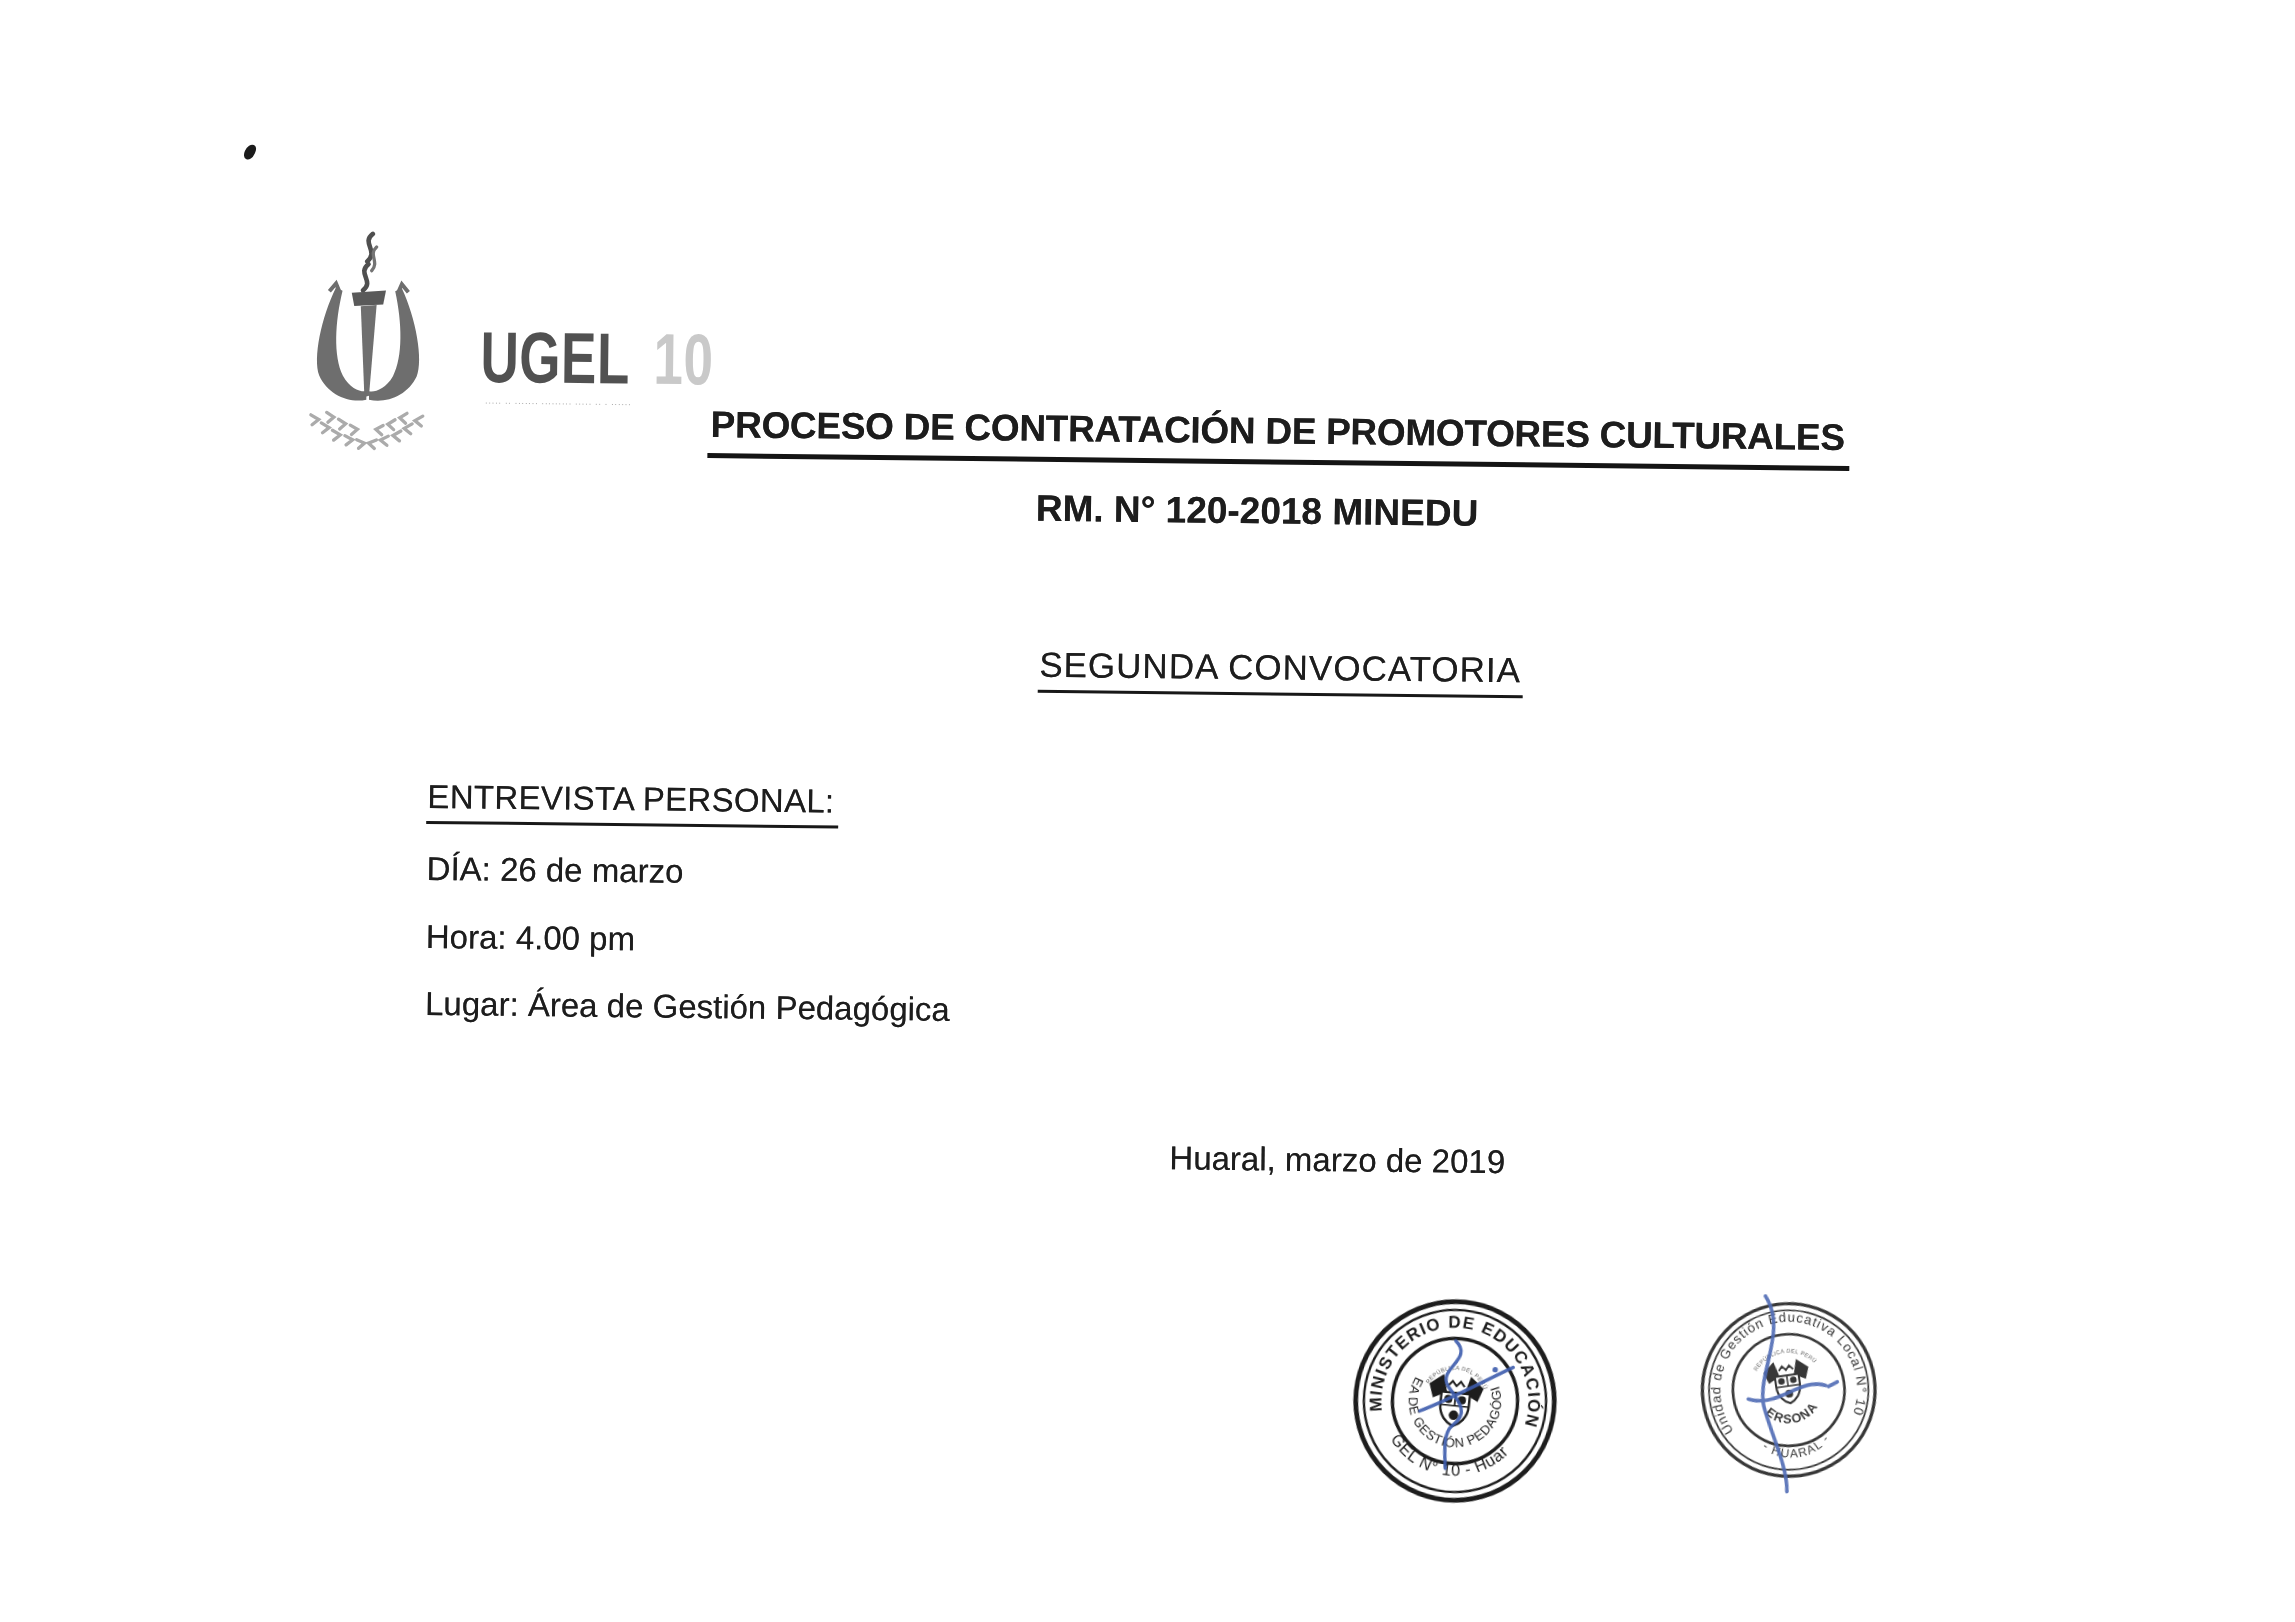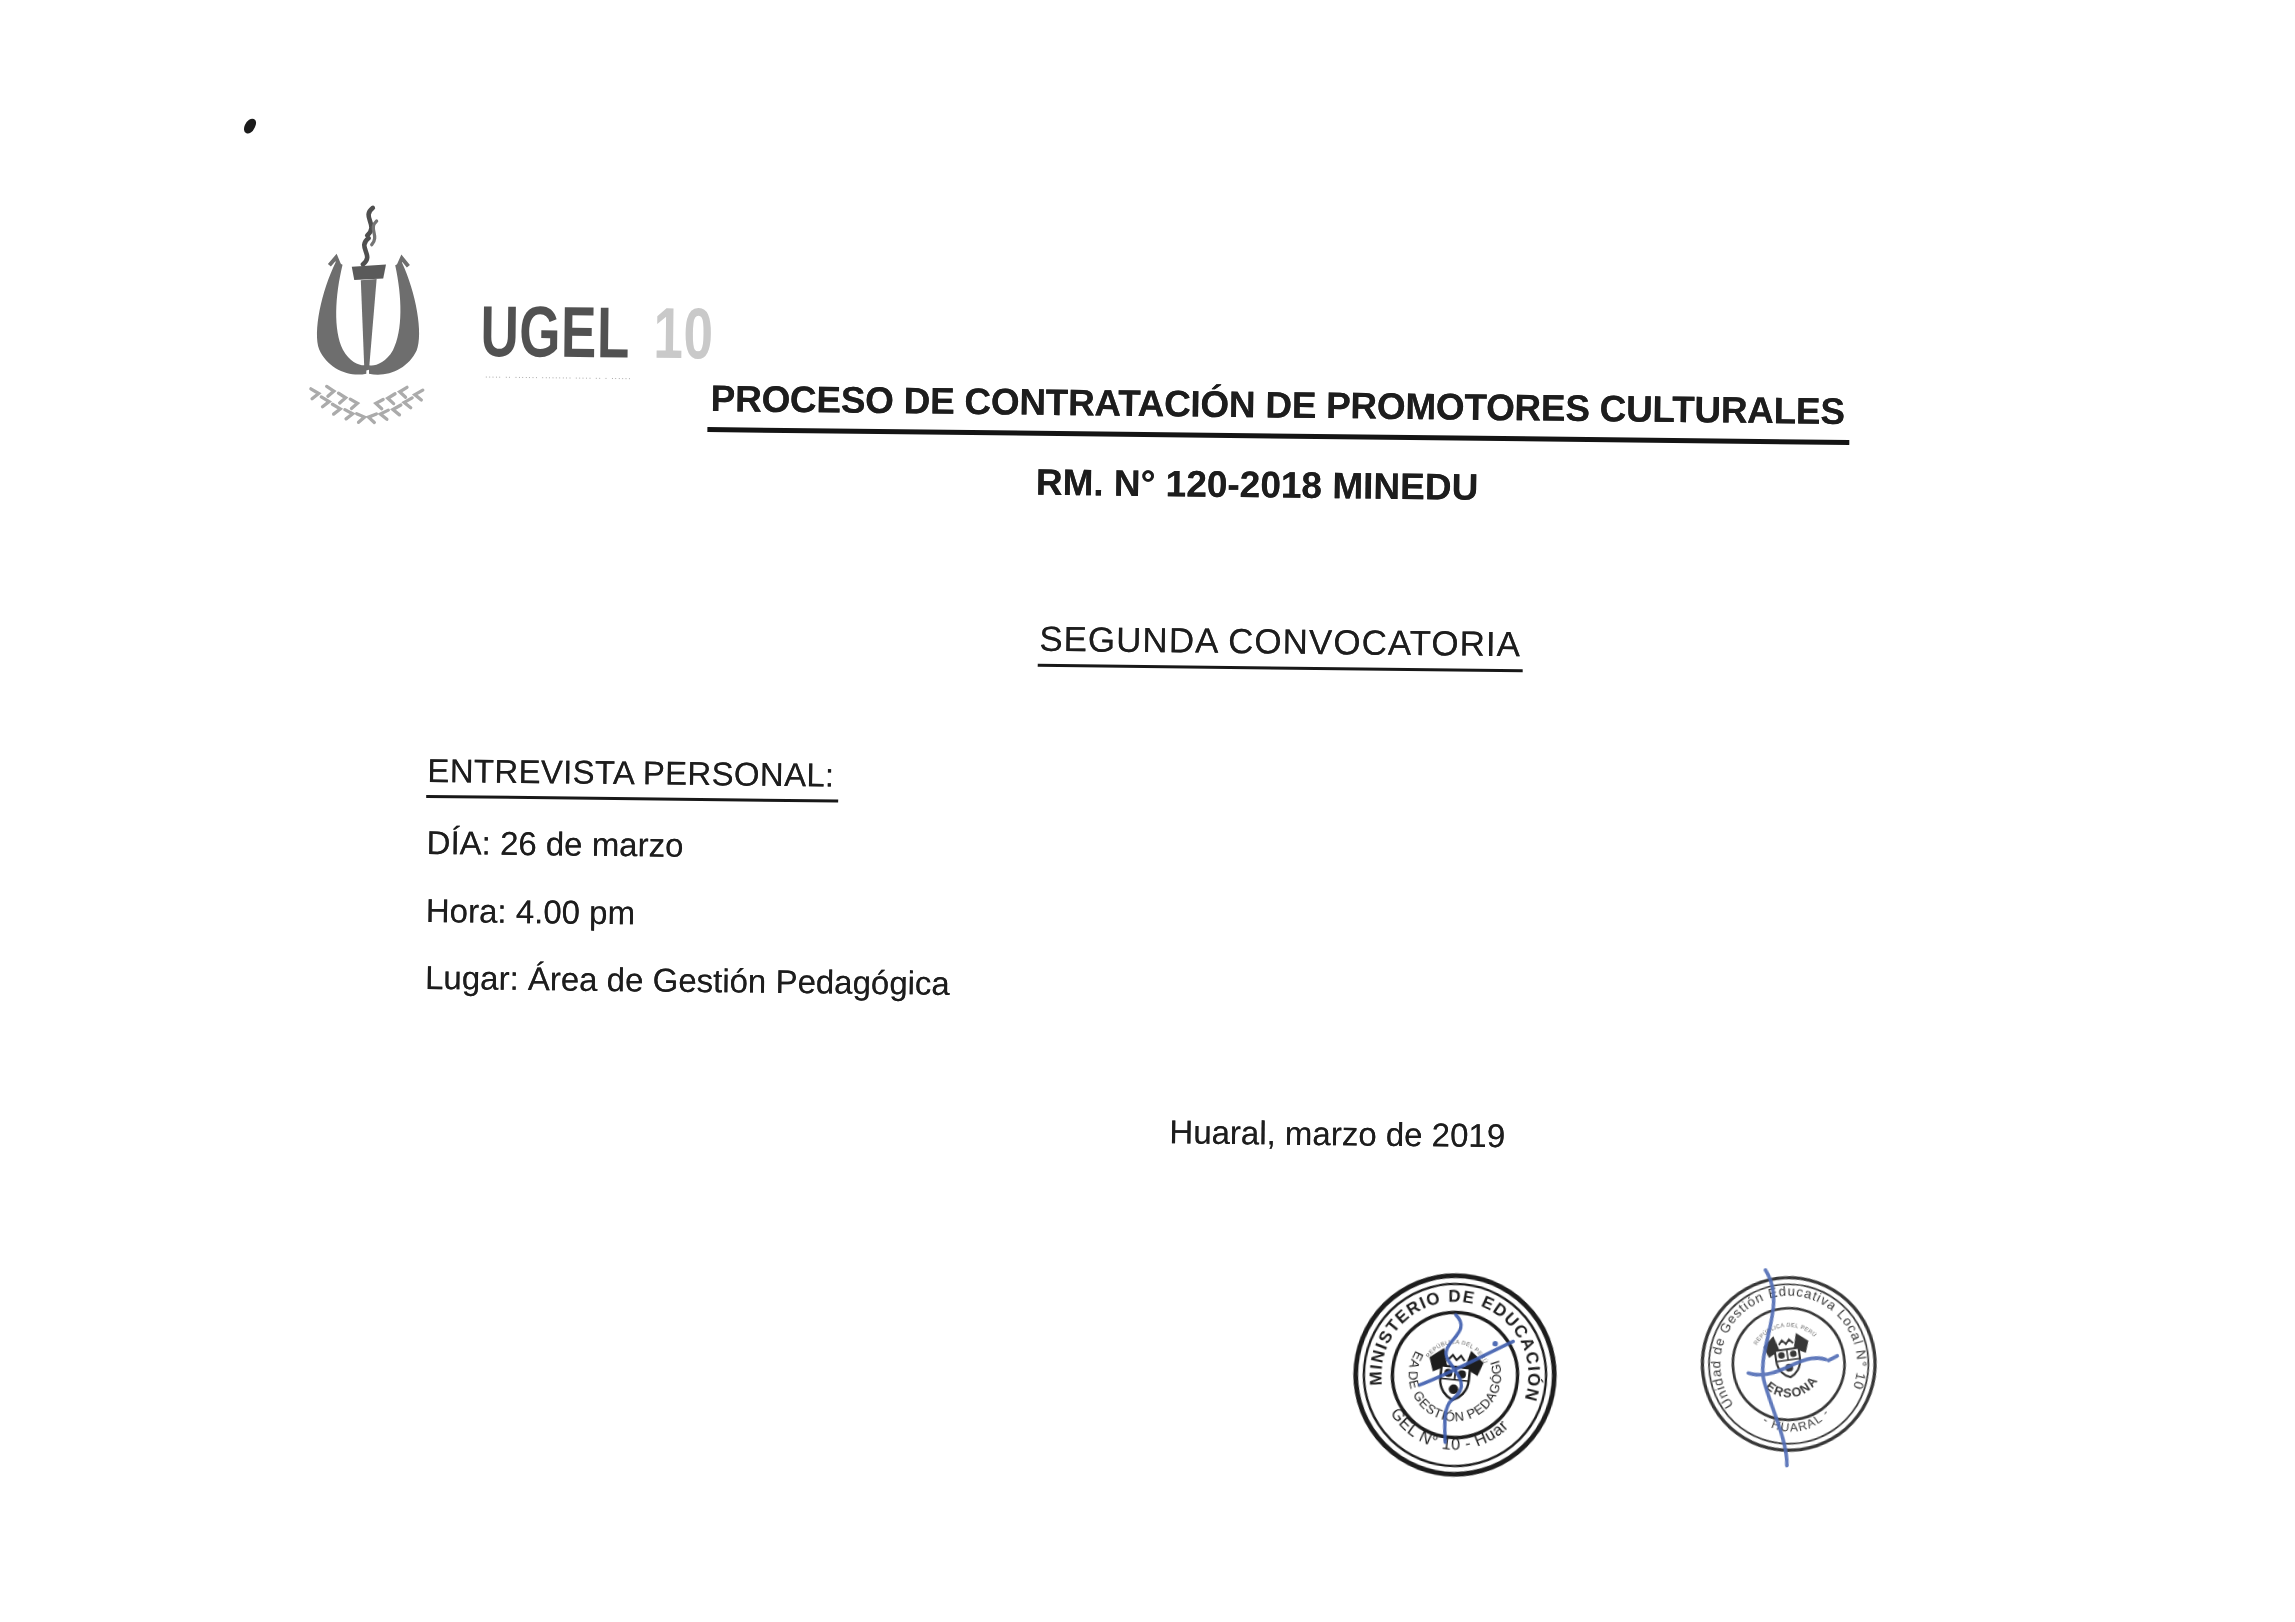--- a/index.html
+++ b/index.html
@@ -1,18 +1,18 @@
 <!DOCTYPE html>
 <html style="font-size:10.5px"><head>
 <meta charset="utf-8">
 <style>
   html,body{margin:0;padding:0;background:#ffffff;}
   body{width:2295px;height:1623px;position:relative;overflow:hidden;
        font-family:"Liberation Sans", sans-serif;color:#1d1d1d;}
-  .page{position:absolute;inset:0;background:#ffffff;}
+  .page{position:absolute;inset:0;background:#ffffff;margin-top:26px;}
 
   
   .speck{position:absolute;left:245px;top:118px;width:9.8px;height:15.7px;
          background:#1b1b1b;border-radius:60% 40% 55% 45%;transform:rotate(24deg);}
 
   
   .sheet{position:absolute;inset:0;transform:rotate(0.65deg);transform-origin:262px 196px;}
 
   .abs{position:absolute;white-space:nowrap;}
 

